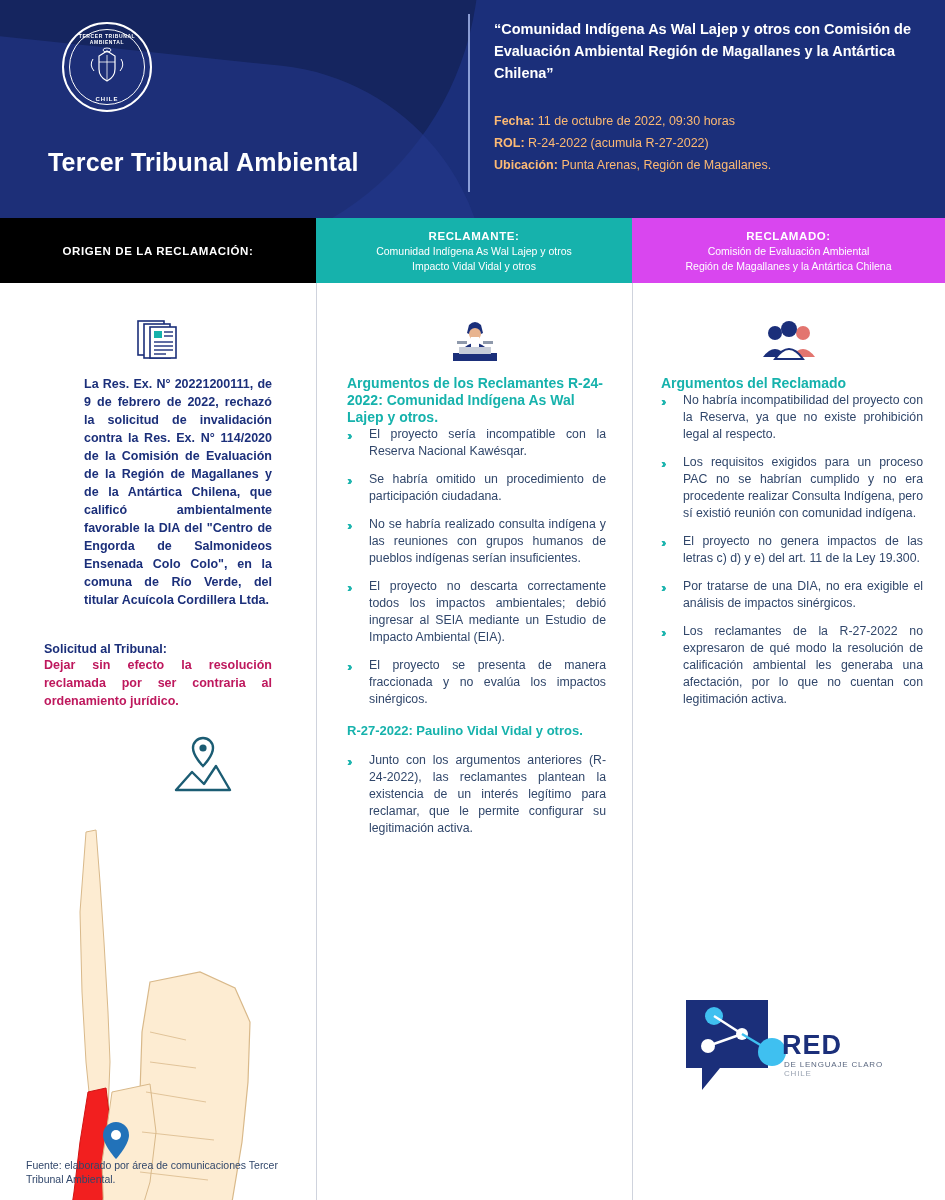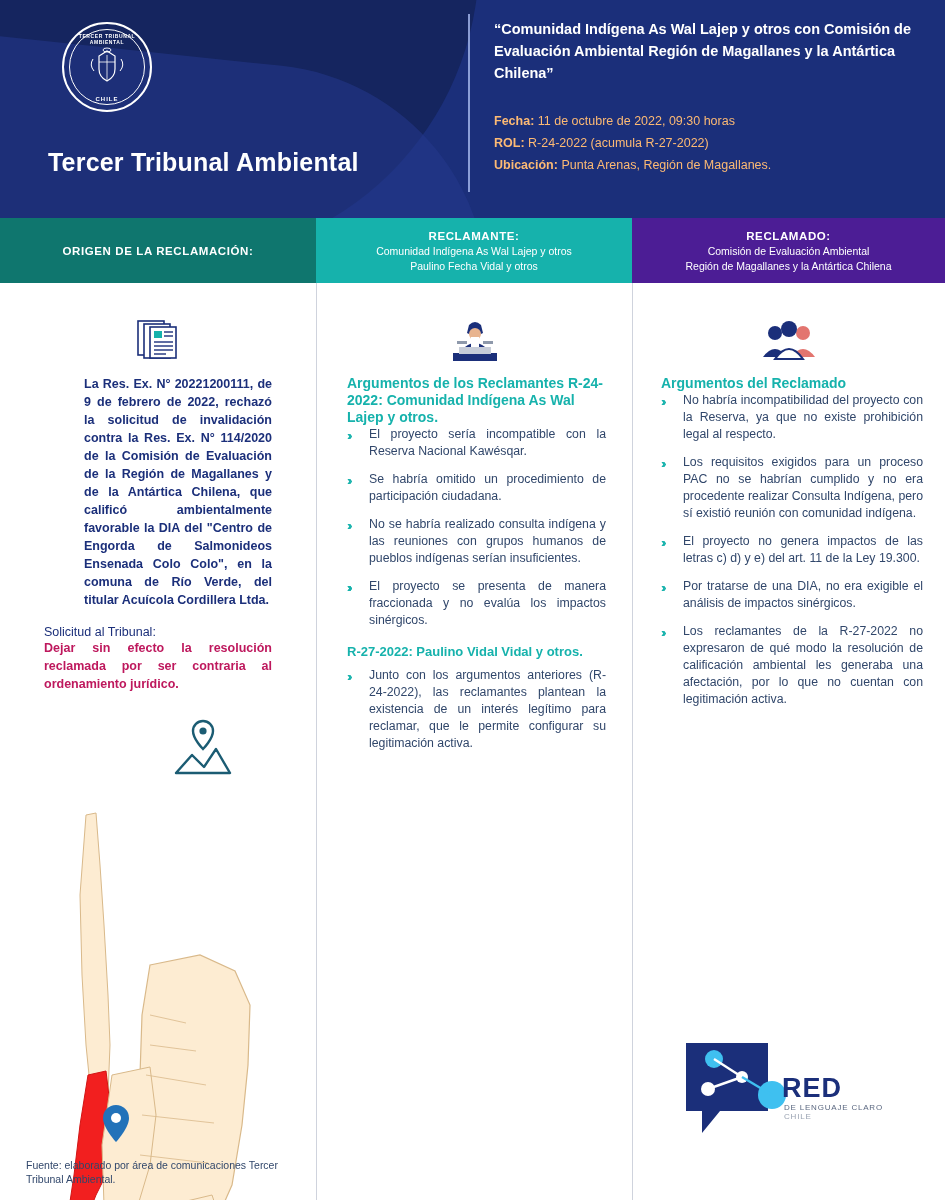--- a/index.html
+++ b/index.html
@@ -138,23 +138,23 @@
     height: 65px;
     box-sizing: border-box;
     color: #ffffff;
     text-align: center;
     display: flex;
     flex-direction: column;
     align-items: center;
     justify-content: center;
     line-height: 14px;
   }
-  .ch1 { left: 0;   width: 316px; background: #0f766e; }
+  .ch1 { left: 0;   width: 316px; background: #000000; }
   .ch2 { left: 316px; width: 316px; background: #16b2ac; }
-  .ch3 { left: 632px; width: 313px; background: #4c1d95; }
+  .ch3 { left: 632px; width: 313px; background: #d946ef; }
   .colhead .ch-title {
     font-size: 11.5px;
     font-weight: bold;
     letter-spacing: .6px;
   }
   .colhead .ch-sub {
     font-size: 10.5px;
     font-weight: normal;
     line-height: 14px;
     margin-top: 1px;
@@ -205,24 +205,24 @@
 
   .para {
     color: #1b2f7a;
     font-size: 12.5px;
     line-height: 18px;
     text-align: justify;
   }
   .col1 .para { padding: 0 44px 0 44px; font-weight: bold; margin-left: 40px; }
   .sol-title {
     color: #1b2f7a;
-    font-weight: normal;
+    font-weight: bold;
     font-size: 12.5px;
     padding: 0 44px;
-    margin-top: 16px;
+    margin-top: 33px;
   }
   .sol-text {
     color: #be185d;
     font-size: 12.5px;
     line-height: 18px;
     padding: 0 44px;
     text-align: justify;
     font-weight: bold;
   }
 
@@ -251,21 +251,21 @@
     color: #16b2ac;
     font-size: 13px;
     font-weight: bold;
     letter-spacing: -3px;
   }
   .sub-title {
     color: #16b2ac;
     font-weight: bold;
     font-size: 13px;
     line-height: 17px;
-    margin: 14px 0 7px 0;
+    margin: 14px 0 13px 0;
   }
 
   
   .map-wrap {
     position: relative;
     margin-top: 22px;
     width: 316px;
     height: 500px;
   }
   .map-pin-top {
@@ -293,21 +293,21 @@
     width: 290px;
     color: #31476b;
     font-size: 10.5px;
     line-height: 14px;
   }
 
   
   .red-logo {
     position: absolute;
     left: 672px;
-    top: 1033px;
+    top: 990px;
     width: 240px;
     height: 120px;
   }
   .red-text {
     position: absolute;
     left: 110px;
     top: 40px;
     color: #1b2f7a;
     font-size: 27px;
     font-weight: bold;
@@ -366,21 +366,21 @@
   </div>
 </div>
 
 <div class="colhead-row">
   <div class="colhead ch1">
     <div class="ch-title">ORIGEN DE LA RECLAMACIÓN:</div>
   </div>
   <div class="colhead ch2">
     <div class="ch-title">RECLAMANTE:</div>
     <div class="ch-sub">Comunidad Indígena As Wal Lajep y otros</div>
-    <div class="ch-sub">Paulino Fecha Vidal y otros</div>
+    <div class="ch-sub">Impacto Vidal Vidal y otros</div>
   </div>
   <div class="colhead ch3">
     <div class="ch-title">RECLAMADO:</div>
     <div class="ch-sub">Comisión de Evaluación Ambiental</div>
     <div class="ch-sub">Región de Magallanes y la Antártica Chilena</div>
   </div>
 </div>
 <div class="arrow-down ad1"></div>
 <div class="arrow-down ad2"></div>
 <div class="arrow-down ad3"></div>
@@ -469,20 +469,21 @@
       <div class="bullet-item">
         <span class="chev">››</span>
         <span>Se habría omitido un procedimiento de participación ciudadana.</span>
       </div>
       <div class="bullet-item">
         <span class="chev">››</span>
         <span>No se habría realizado consulta indígena y las reuniones con grupos humanos de pueblos indígenas serían insuficientes.</span>
       </div>
       <div class="bullet-item">
         <span class="chev">››</span>
+        <span>El proyecto no descarta correctamente todos los impactos ambientales; debió ingresar al SEIA mediante un Estudio de Impacto Ambiental (EIA).</span>
       </div>
       <div class="bullet-item">
         <span class="chev">››</span>
         <span>El proyecto se presenta de manera fraccionada y no evalúa los impactos sinérgicos.</span>
       </div>
 
       <div class="sub-title">R-27-2022: Paulino Vidal Vidal y otros.</div>
 
       <div class="bullet-item">
         <span class="chev">››</span>

